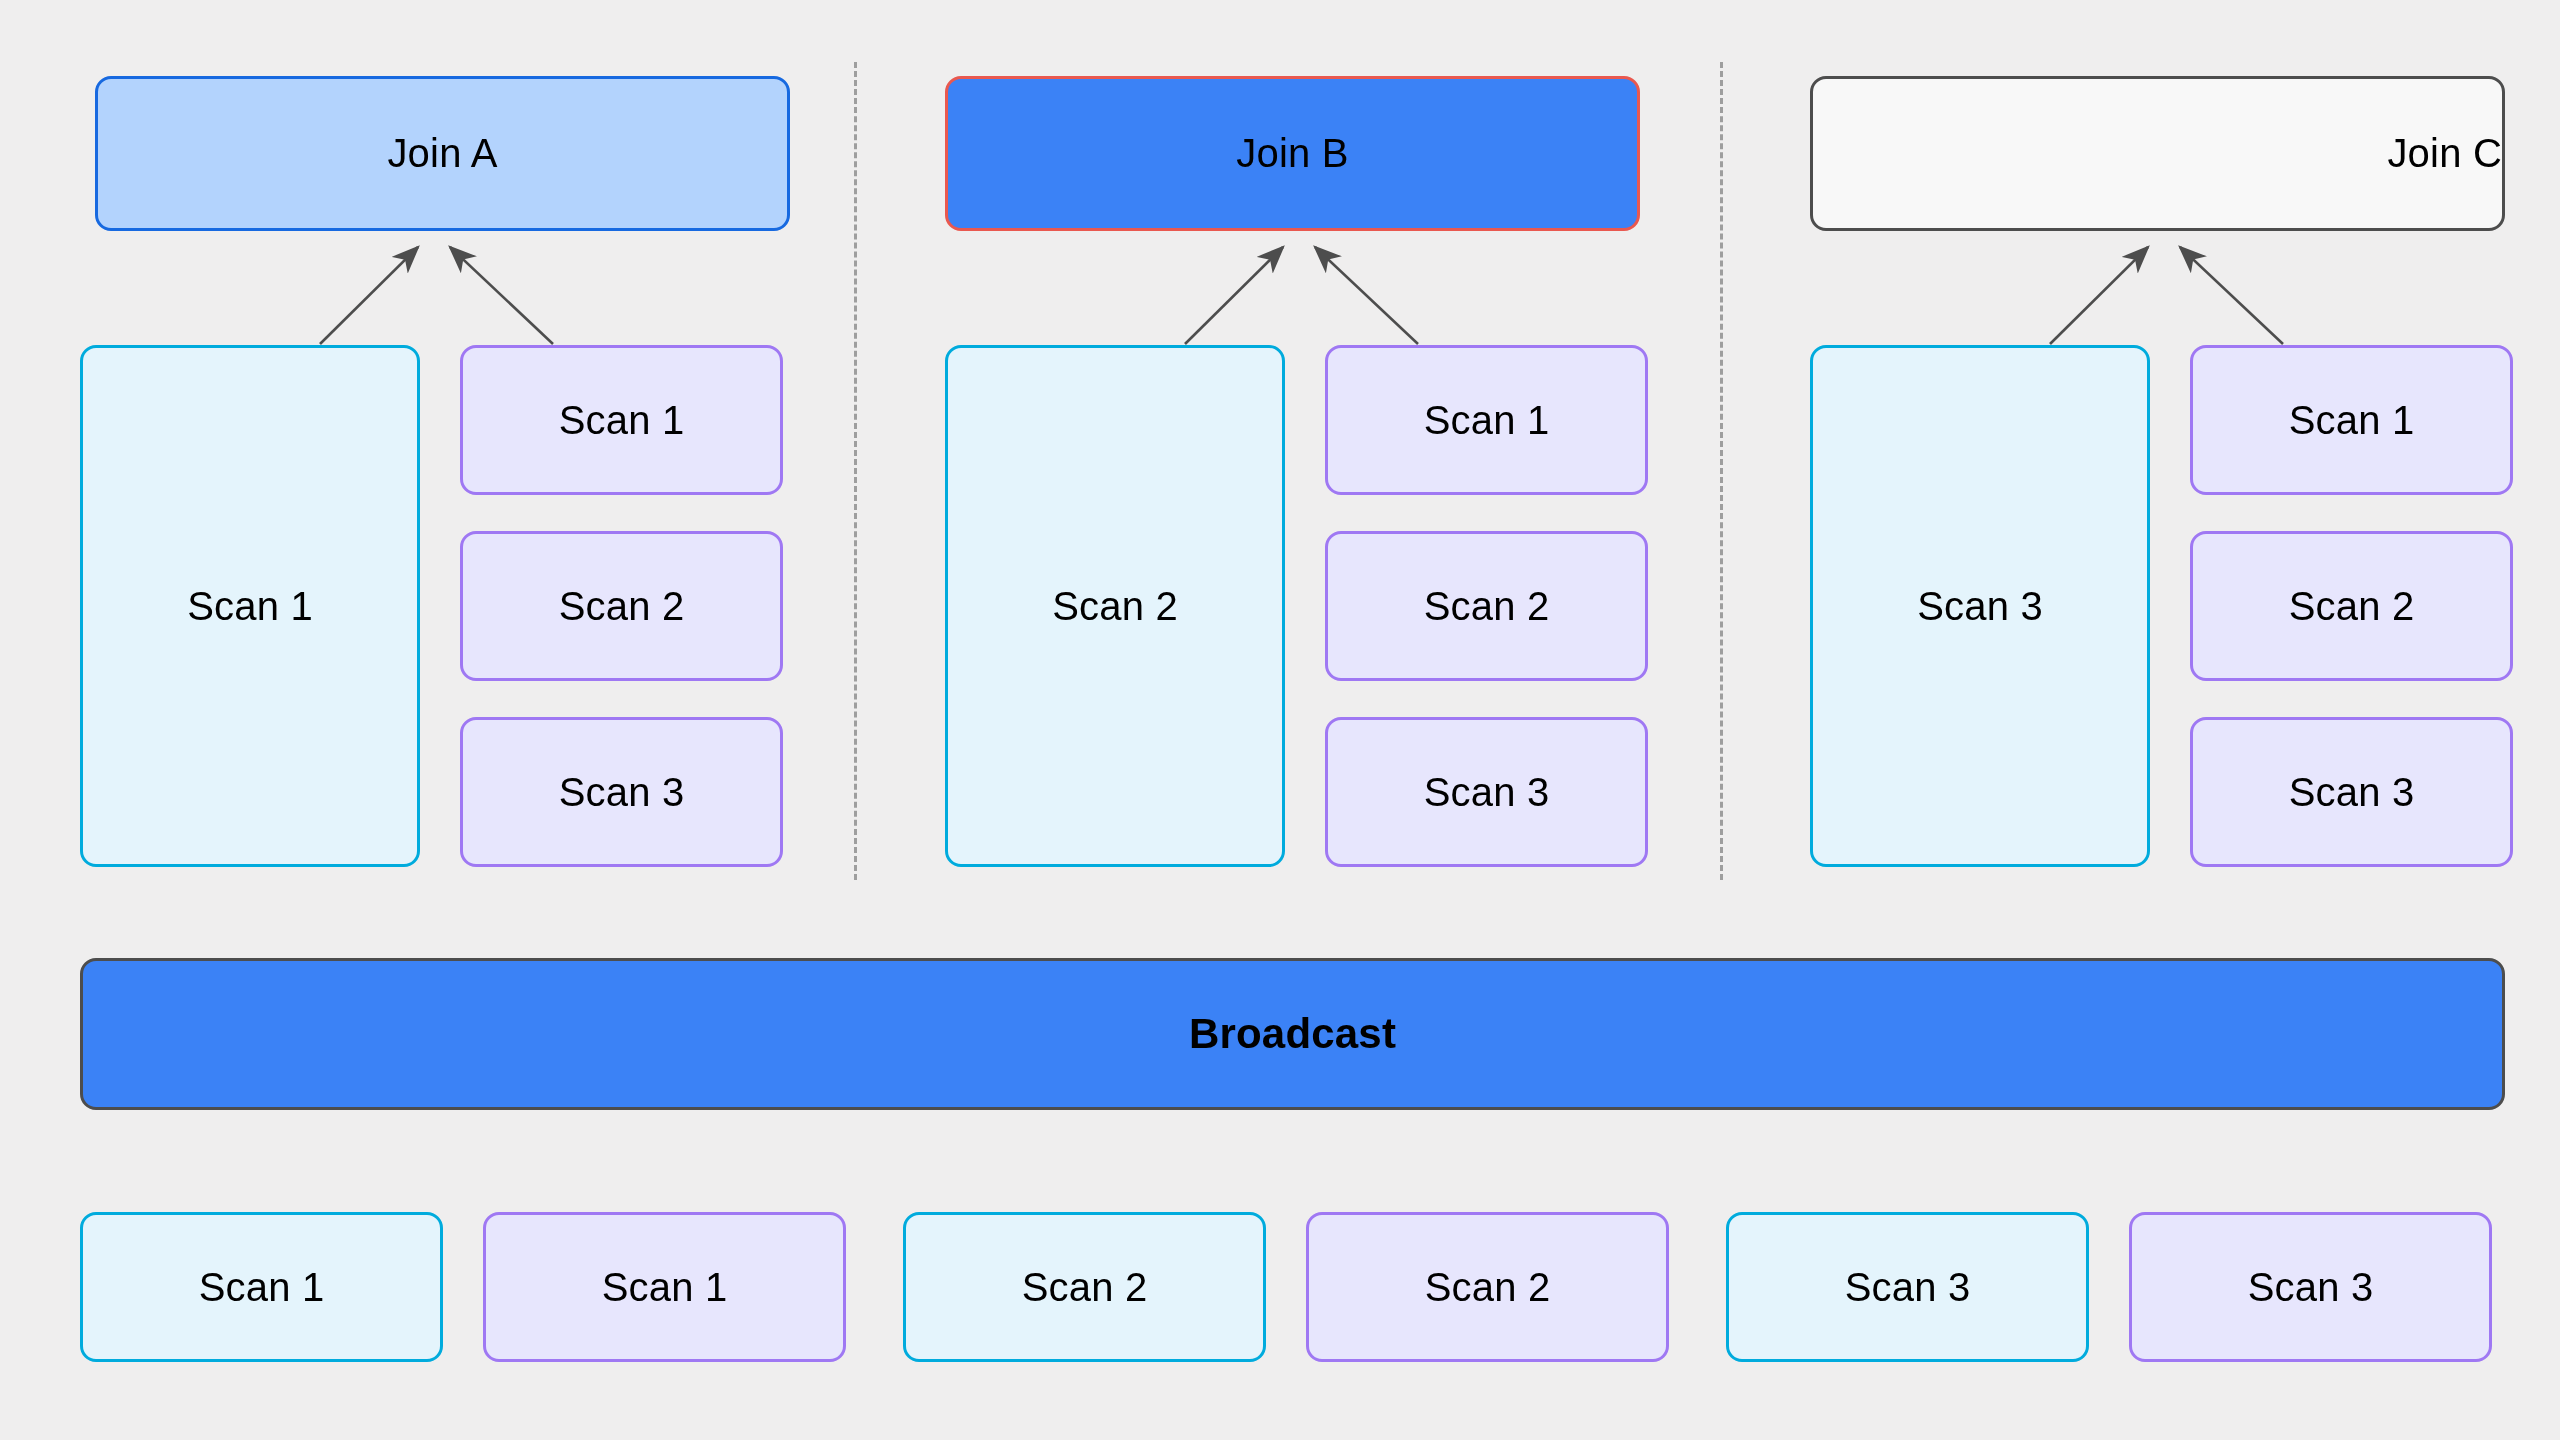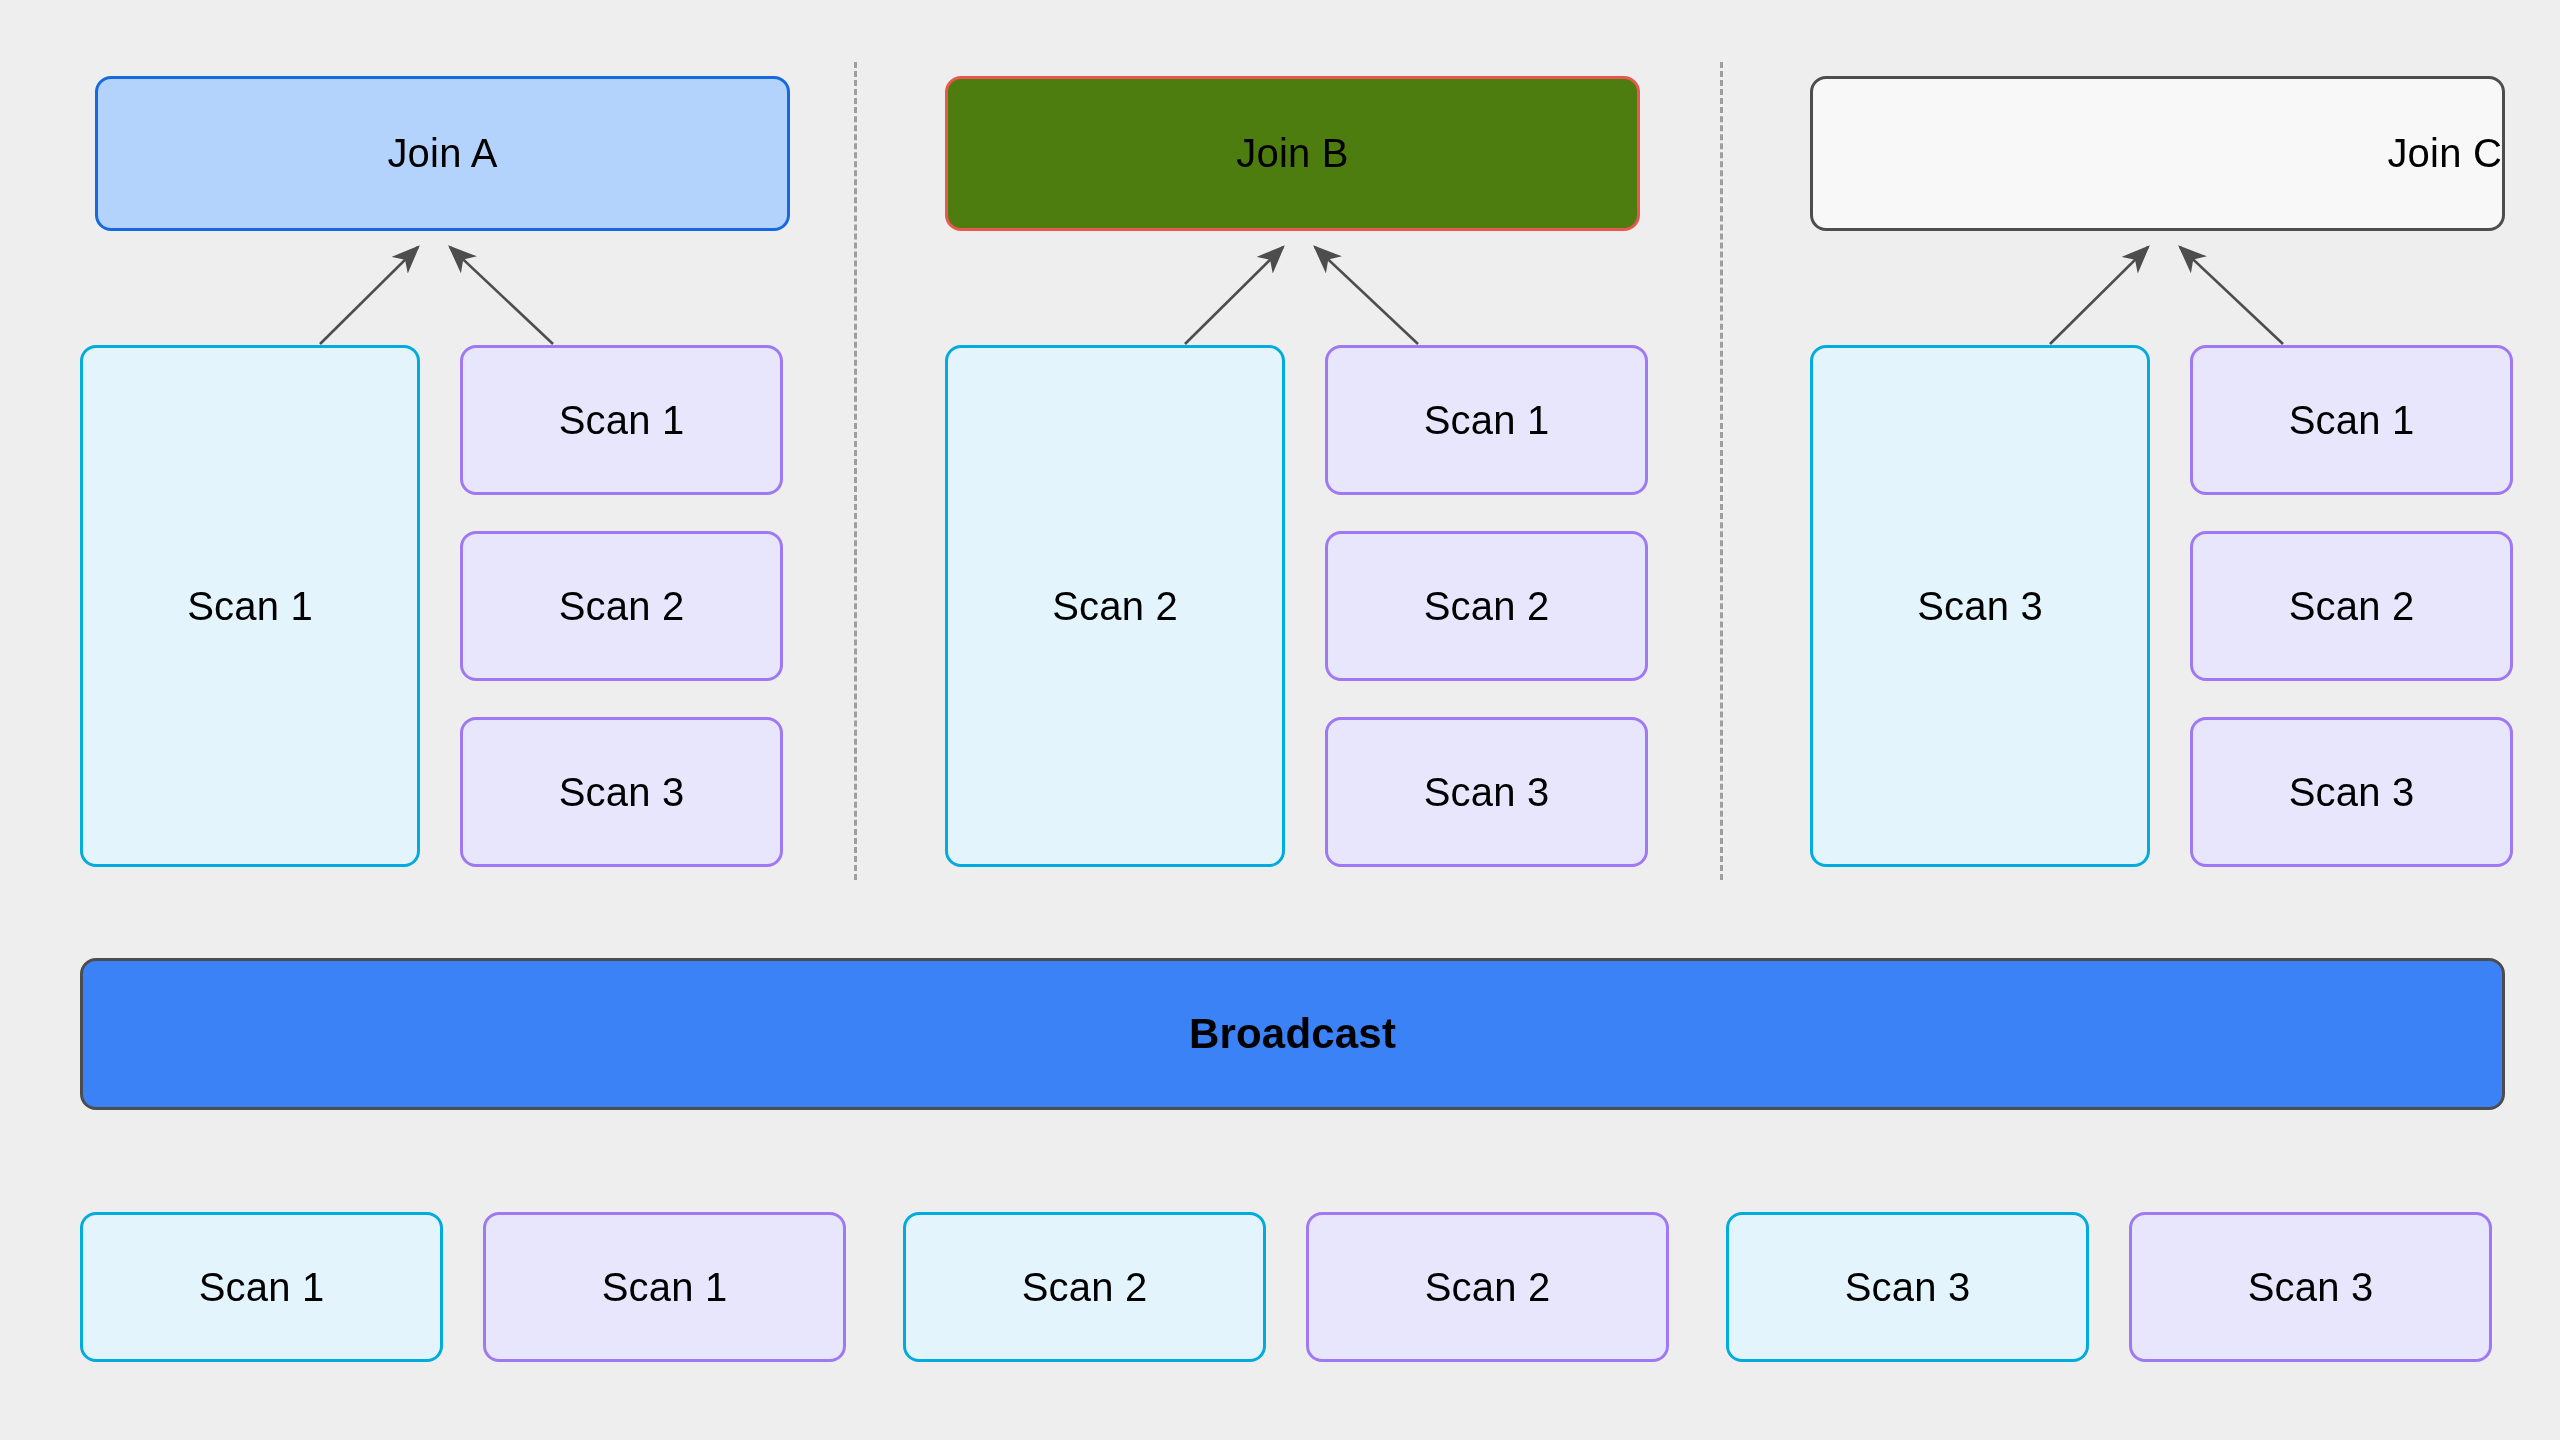--- a/index.html
+++ b/index.html
@@ -33,21 +33,21 @@
     letter-spacing: 0.2px;
     white-space: nowrap;
   }
 
   
   .node.join-a {
     background: #b3d3fd;
     border-color: #1769e0;
   }
   .node.join-b {
-    background: #4d7c0f;
+    background: #3b82f6;
     border-color: #e9584f;
     text-align: right;
   }
   .node.join-c {
     background: #f8f8f8;
     border-color: #4d4d4d;
     justify-content: flex-end;
   }
   .node.scan-cyan {
     background: #e4f4fc;

